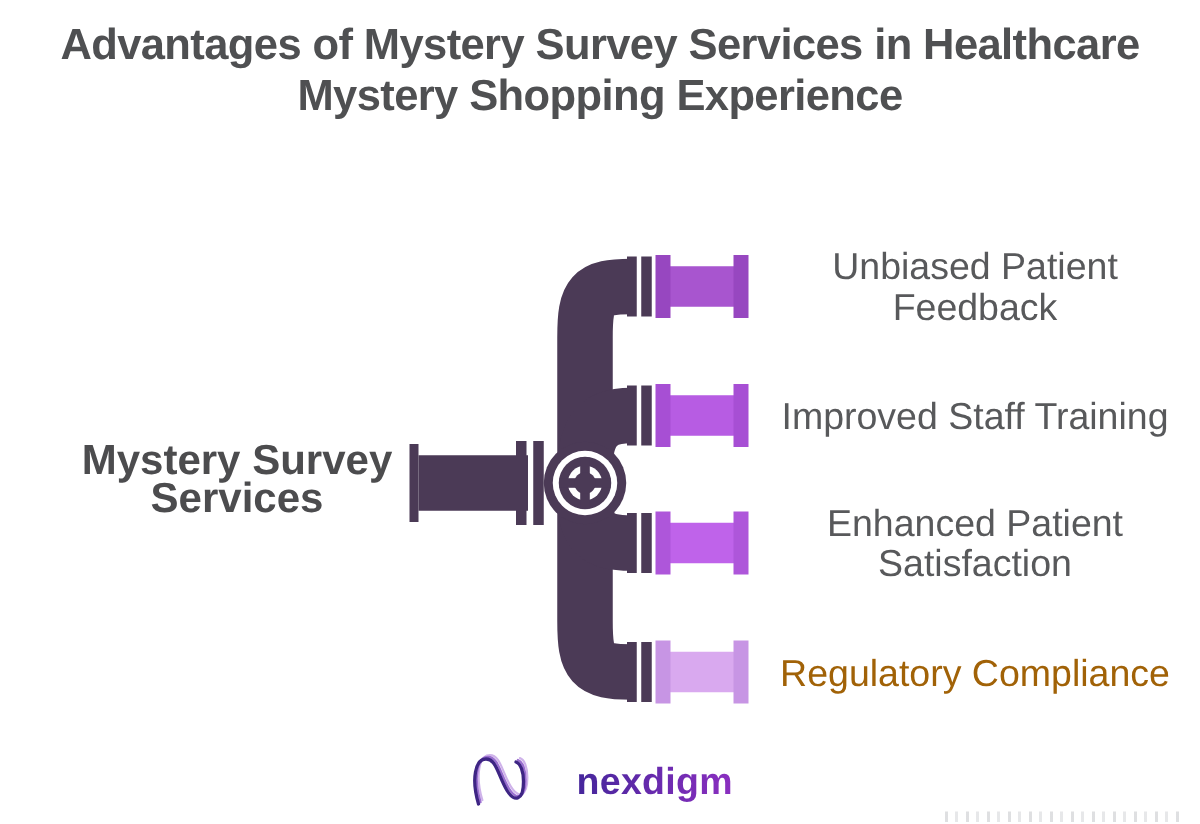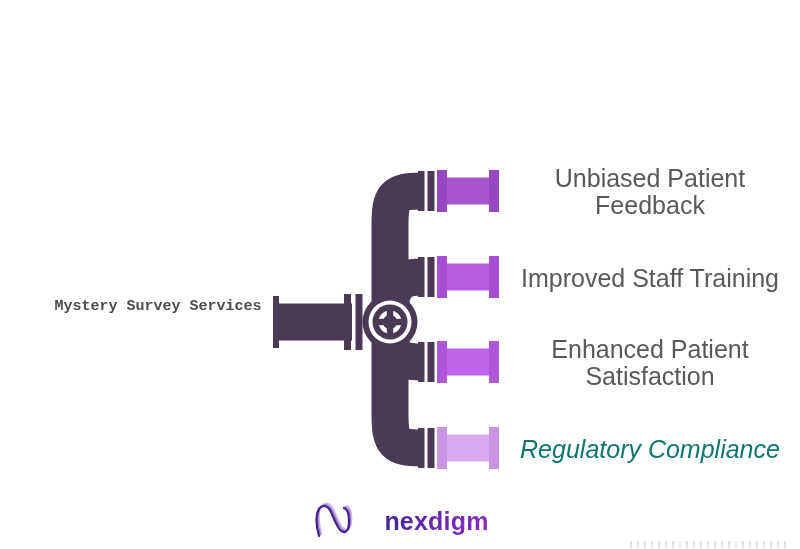--- a/index.html
+++ b/index.html
@@ -5,38 +5,42 @@
   html,body{margin:0;padding:0;background:#fff;}
   .canvas{position:relative;width:800px;height:549px;background:#fff;overflow:hidden;
           font-family:"Liberation Sans",sans-serif;}
   .title{position:absolute;top:13px;left:0;right:0;text-align:center;
          font-weight:bold;font-size:29px;line-height:34px;letter-spacing:-0.4px;}
   .pipes-svg{position:absolute;left:0;top:0;width:800px;height:549px;}
   .branch-label{position:absolute;left:516px;width:268px;height:58px;
          display:flex;align-items:center;justify-content:center;text-align:center;
          font-size:25px;line-height:27px;}
   .source-label{position:absolute;left:38px;top:294px;width:240px;text-align:center;
-         font-weight:bold;font-size:15px;line-height:25px;font-family:Liberation Mono, monospace;}
+         font-weight:bold;font-size:28px;line-height:25px;}
   .footer{position:absolute;left:0;right:0;top:498px;height:46px;
           display:flex;align-items:center;justify-content:center;gap:24px;}
   .logo-icon{width:42px;height:42px;margin-right:7px;}
   .logo-text{font-weight:bold;font-size:25px;letter-spacing:0.2px;color:#6b2aa8;
              background:linear-gradient(90deg,var(--g1,#45269b),var(--g2,#8b2fc0));}
   @supports ((-webkit-background-clip:text)){
     .logo-text{-webkit-background-clip:text;background-clip:text;color:transparent;}
   }
   .watermark{position:absolute;right:12px;bottom:1px;width:158px;height:7px;opacity:0.28;
      background:repeating-linear-gradient(90deg,#8c8f96 0 2px,transparent 2px 7px,
                 #a9acb2 7px 9px,transparent 9px 14px);}
 </style>
 </head>
 <body>
 
 <div class="canvas">
 
+  <div class="title" style="color: rgb(79, 80, 82);">
+    <div>Advantages of Mystery Survey Services in Healthcare</div>
+    <div>Mystery Shopping Experience</div>
+  </div>
 
   <svg class="pipes-svg" viewBox="0 0 800 549" xmlns="http://www.w3.org/2000/svg">
 
     <g fill="none" stroke="#4b3a56" stroke-width="37" stroke-linecap="butt" style="stroke: rgb(75, 58, 86);">
       <path d="M 279 322 L 352 322"></path>
       <path d="M 421 191 C 394 191 390 196 390 225 L 390 414 C 390 443 394 448 421 448" stroke-linejoin="round"></path>
       <path d="M 421 277 C 398 277 390 288 390 314"></path>
       <path d="M 390 330 C 390 356 398 362 421 362"></path>
     </g>
 
@@ -94,21 +98,21 @@
   <div class="branch-label" style="top:163px;">
     <span style="color: rgb(88, 89, 91);">Unbiased Patient Feedback</span>
   </div>
   <div class="branch-label" style="top:249px;">
     <span style="color: rgb(88, 89, 91);">Improved Staff Training</span>
   </div>
   <div class="branch-label" style="top:334px;">
     <span style="color: rgb(88, 89, 91);">Enhanced Patient Satisfaction</span>
   </div>
   <div class="branch-label" style="top:420px;">
-    <span style="color: #0f766e; font-style: italic;">Regulatory Compliance</span>
+    <span style="color: #a16207;">Regulatory Compliance</span>
   </div>
 
   <div class="footer">
     <svg class="logo-icon" viewBox="0 0 42 42" xmlns="http://www.w3.org/2000/svg" fill="none">
       <g stroke-linecap="round">
         <path d="M 8 36 C 3 19 6 6 13 6 C 20 6 21 17 27 27 C 32 35 38 34 38 21 C 38 14 36 9 33 8" stroke="#cfb3ea" stroke-width="1.4" transform="translate(2.6,-2.6)" style="stroke: rgb(207, 179, 234);"></path>
         <path d="M 8 36 C 3 19 6 6 13 6 C 20 6 21 17 27 27 C 32 35 38 34 38 21 C 38 14 36 9 33 8" stroke="#9b6fd0" stroke-width="1.6" transform="translate(1.3,-1.3)" style="stroke: rgb(155, 111, 208);"></path>
         <path d="M 8 36 C 3 19 6 6 13 6 C 20 6 21 17 27 27 C 32 35 38 34 38 21 C 38 14 36 9 33 8" stroke="#3e2584" stroke-width="2.2" style="stroke: rgb(62, 37, 132);"></path>
       </g>
     </svg>

